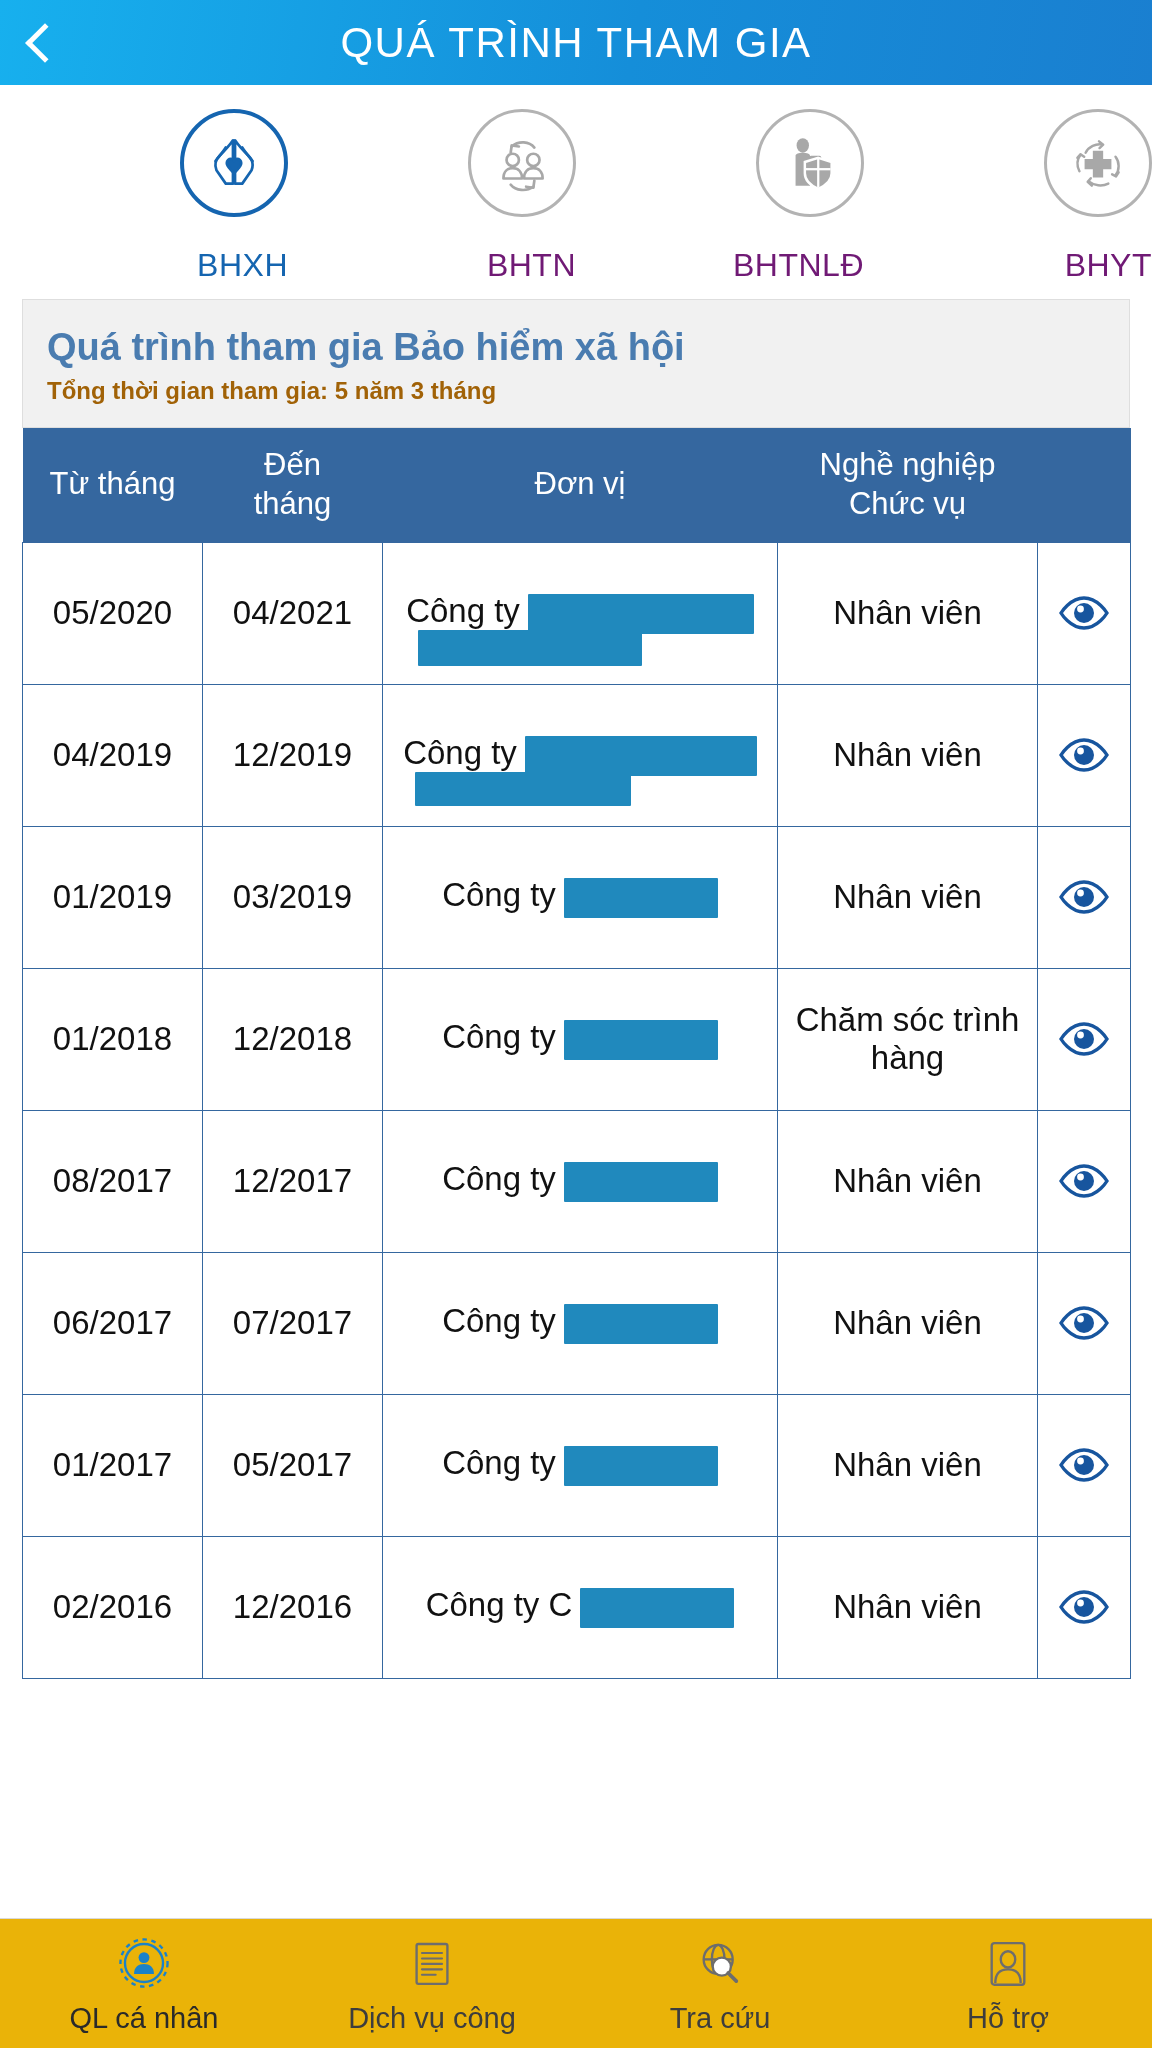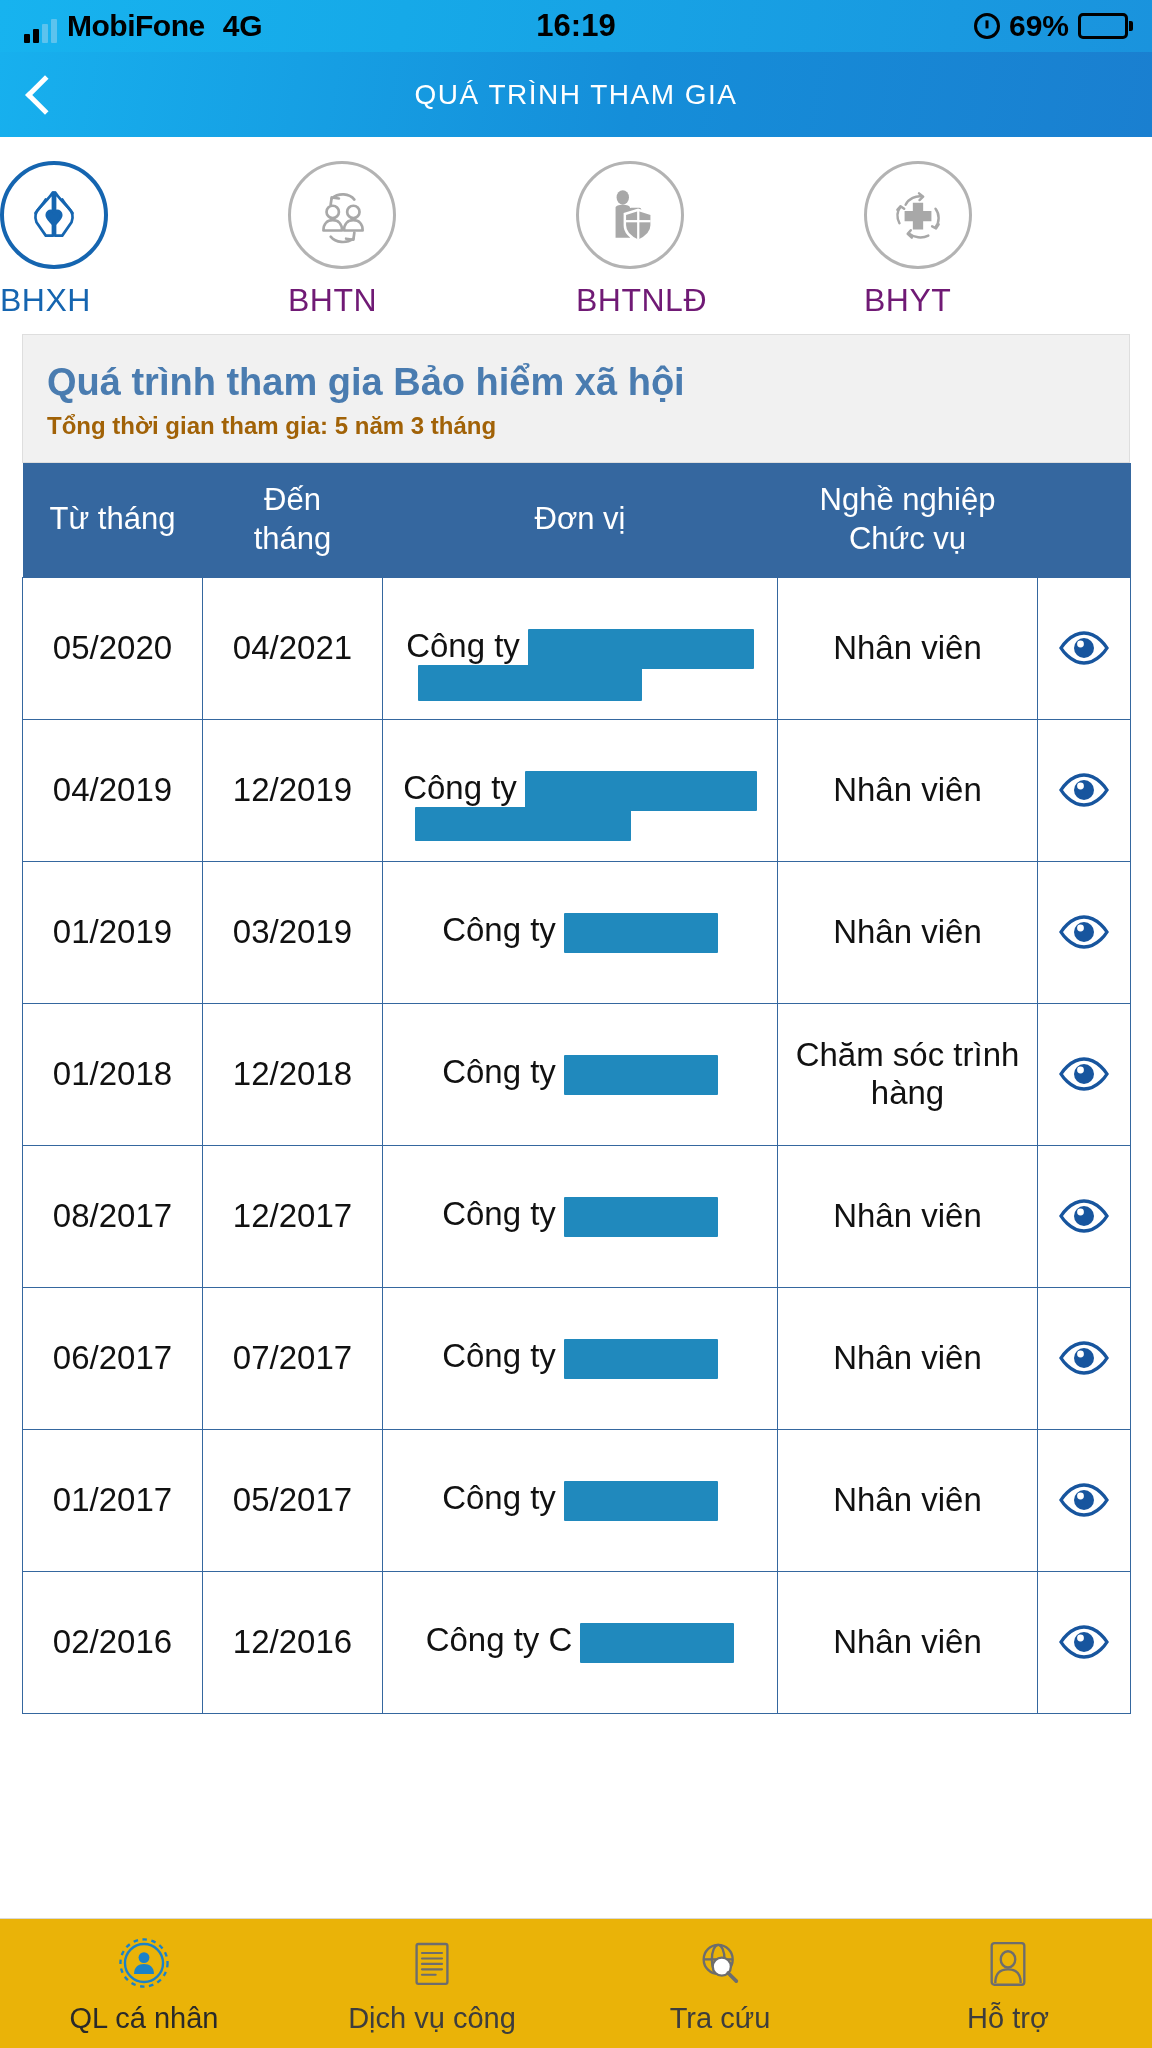--- a/index.html
+++ b/index.html
@@ -59,32 +59,32 @@
     width: 90px; height: 85px; display:flex; align-items:center; justify-content:center;
     cursor: pointer;
   }
   .chev {
     width: 28px; height: 28px;
     border-left: 5px solid #fff; border-bottom: 5px solid #fff;
     transform: rotate(45deg);
   }
   .nav-title {
     position: absolute; left: 0; right: 0; text-align: center;
-    color: #fff; font-size: 28px; letter-spacing: 1.5px;
+    color: #fff; font-size: 42px; letter-spacing: 1.5px;
     font-weight: 400;
     pointer-events: none;
   }
 
   
   .tabs {
     display: flex; background: #fff;
     padding: 24px 0 14px 0;
     border-bottom: 1px solid #fff;
   }
-  .tab { flex: 1; display:flex; flex-direction:column; align-items:flex-start; gap: 13px; cursor: pointer; }
+  .tab { flex: 1; display:flex; flex-direction:column; align-items:flex-end; gap: 30px; cursor: pointer; }
   .tab-circle {
     width: 108px; height: 108px; border-radius: 50%;
     border: 3px solid #b3b3b3;
     display:flex; align-items:center; justify-content:center;
   }
   .tab.active .tab-circle { border-color: #1565b0; border-width: 4px; }
   .tab-label { font-size: 32px; color: #701a75; letter-spacing: 0.5px; }
   .tab.active .tab-label { color: #1565b0; }
   .tab svg { display:block; }
 
@@ -141,38 +141,20 @@
   .bn-item { flex: 1; display: flex; flex-direction: column; align-items: center; gap: 8px; cursor: pointer; }
   .bn-label { font-size: 29px; color: #3d3d3d; }
   .bn-item.active .bn-label { color: #2a2a2a; }
   .bn-ico { height: 62px; display:flex; align-items:center; justify-content:center; }
 </style>
 </head>
 <body>
 
 <div class="screen">
 
-  <div class="statusbar">
-    <div class="sb-left">
-      <span class="bars">
-          <i></i>
-          <i></i>
-          <i></i>
-          <i></i>
-        </span>
-      <span class="sb-carrier">MobiFone</span>
-      <span class="sb-net">4G</span>
-    </div>
-    <div class="sb-time">16:19</div>
-    <div class="sb-right">
-      <span class="lock-icon"></span>
-      <span class="sb-batt-pct">69%</span>
-      <span class="battery"><span class="fill"></span></span>
-    </div>
-  </div>
 
   <div class="navbar">
     <div class="back-btn">
       <span class="chev"></span>
     </div>
     <div class="nav-title">QUÁ TRÌNH THAM GIA</div>
   </div>
 
   <div class="tabs">
 

